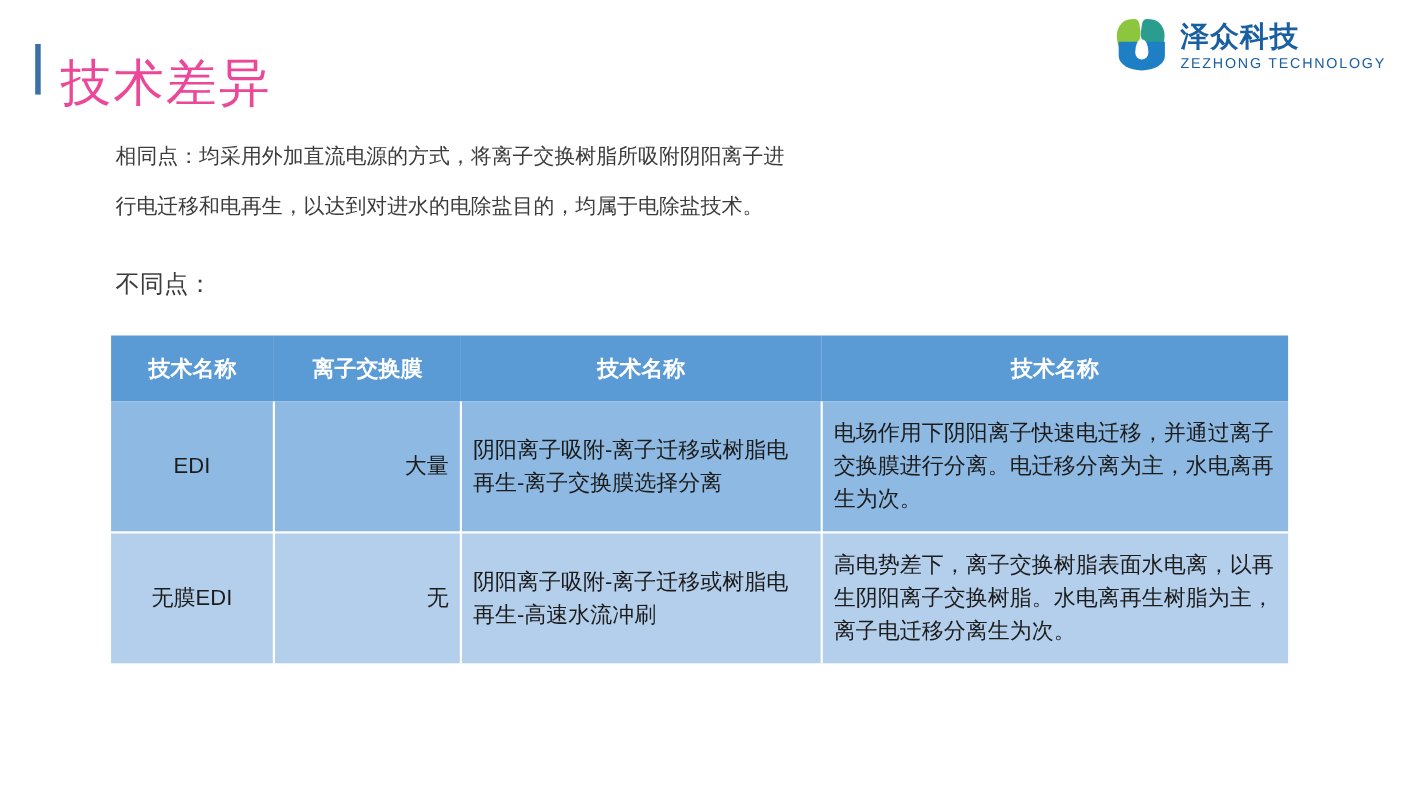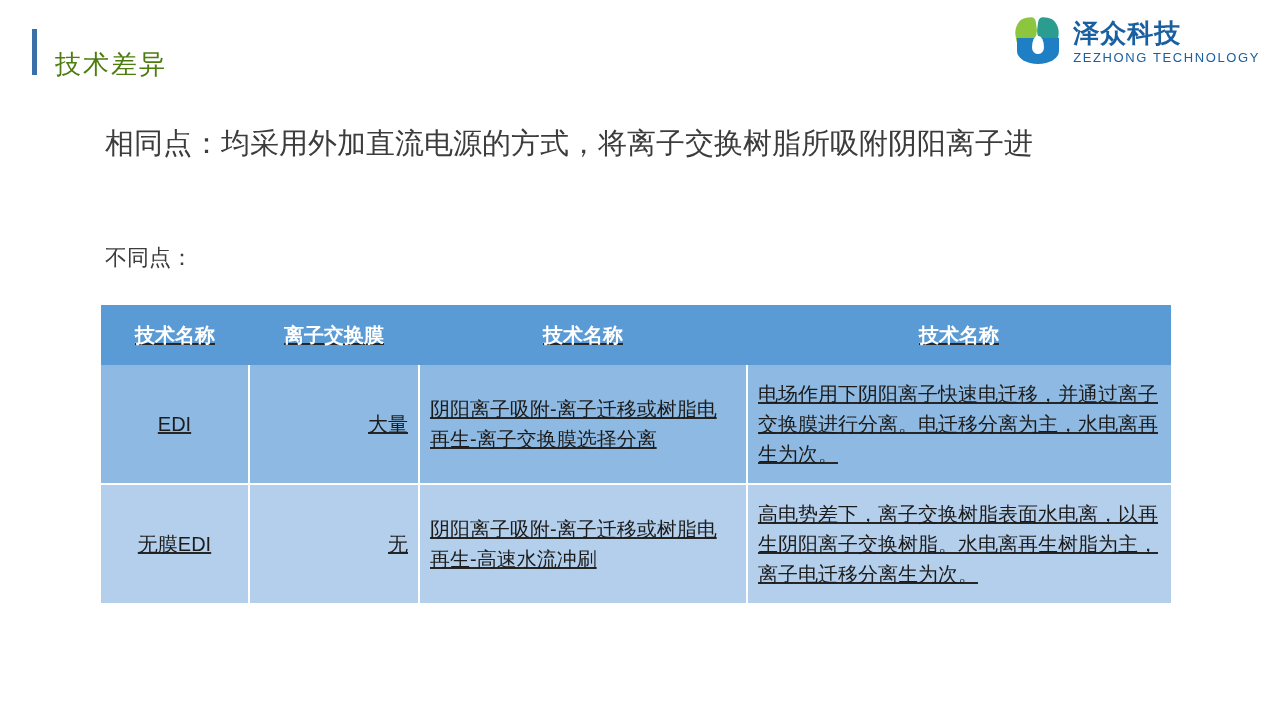--- a/index.html
+++ b/index.html
@@ -24,23 +24,23 @@
     display: flex;
     align-items: center;
   }
   .title-bar {
     width: 5px;
     height: 46px;
     background: #3a6fa8;
     margin-right: 18px;
   }
   .title-text {
-    font-size: 26px;
+    font-size: 46px;
     letter-spacing: 2px;
-    color: #4d7c0f;
+    color: #ec4899;
     line-height: 1.1;
     white-space: nowrap;
     margin-top: 24px;
   }
 
   
   .logo-wrap {
     position: absolute;
     right: 20px;
     top: 16px;
@@ -109,42 +109,41 @@
     letter-spacing: 1.6px;
     margin-top: 2px;
   }
 
   
   .para {
     position: absolute;
     left: 105px;
     top: 120px;
     width: 1060px;
-    font-size: 29px;
+    font-size: 19px;
     line-height: 46px;
     color: #3c3c3c;
   }
   .para .line {
     white-space: nowrap;
   }
   .subhead {
     position: absolute;
     left: 105px;
     top: 243px;
     font-size: 22px;
     color: #3c3c3c;
   }
 
   
   .table-wrap {
     position: absolute;
     left: 101px;
     top: 305px;
     width: 1070px;
-    text-decoration: underline;
   }
   table.diff {
     border-collapse: collapse;
     width: 100%;
     table-layout: fixed;
   }
   table.diff th {
     background: #5b9bd5;
     color: #ffffff;
     font-size: 20px;
@@ -188,20 +187,21 @@
     <div class="drop-inner"></div>
   </div>
   <div class="logo-texts">
     <div class="logo-cn">泽众科技</div>
     <div class="logo-en">ZEZHONG TECHNOLOGY</div>
   </div>
 </div>
 
 <div class="para">
   <div class="line">相同点：均采用外加直流电源的方式，将离子交换树脂所吸附阴阳离子进</div>
+  <div class="line">行电迁移和电再生，以达到对进水的电除盐目的，均属于电除盐技术。</div>
 </div>
 <div class="subhead">不同点：</div>
 
 <div class="table-wrap">
   <table class="diff">
     <thead>
       <tr>
         <th class="c-name">技术名称</th>
         <th class="c-mem">离子交换膜</th>
         <th class="c-proc">技术名称</th>

